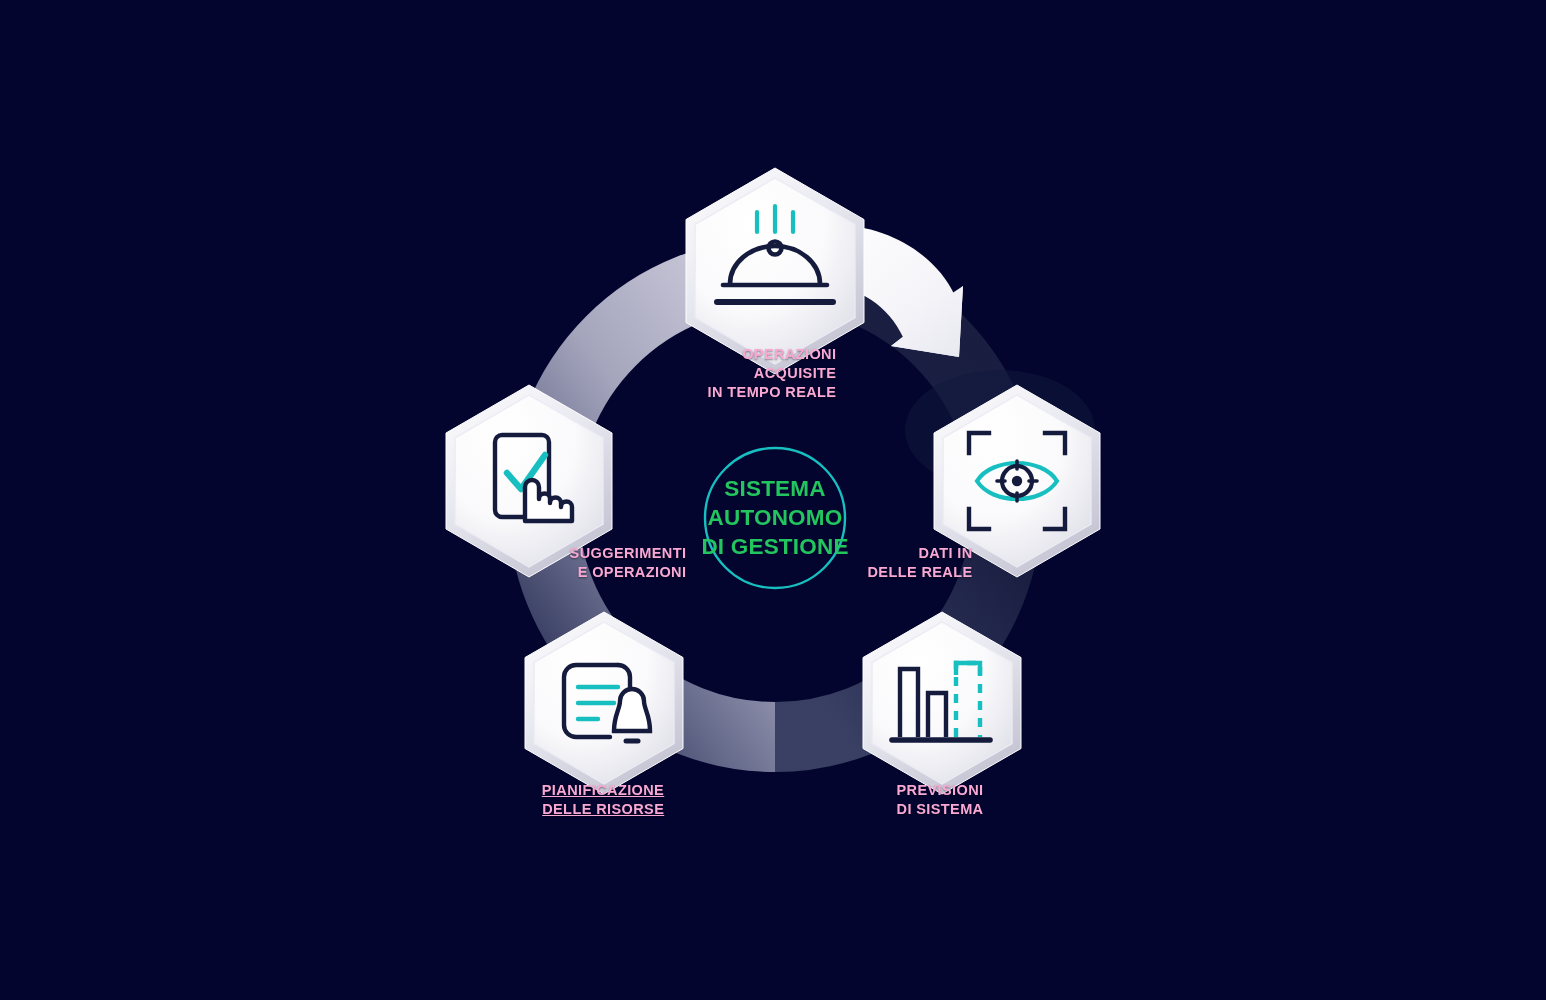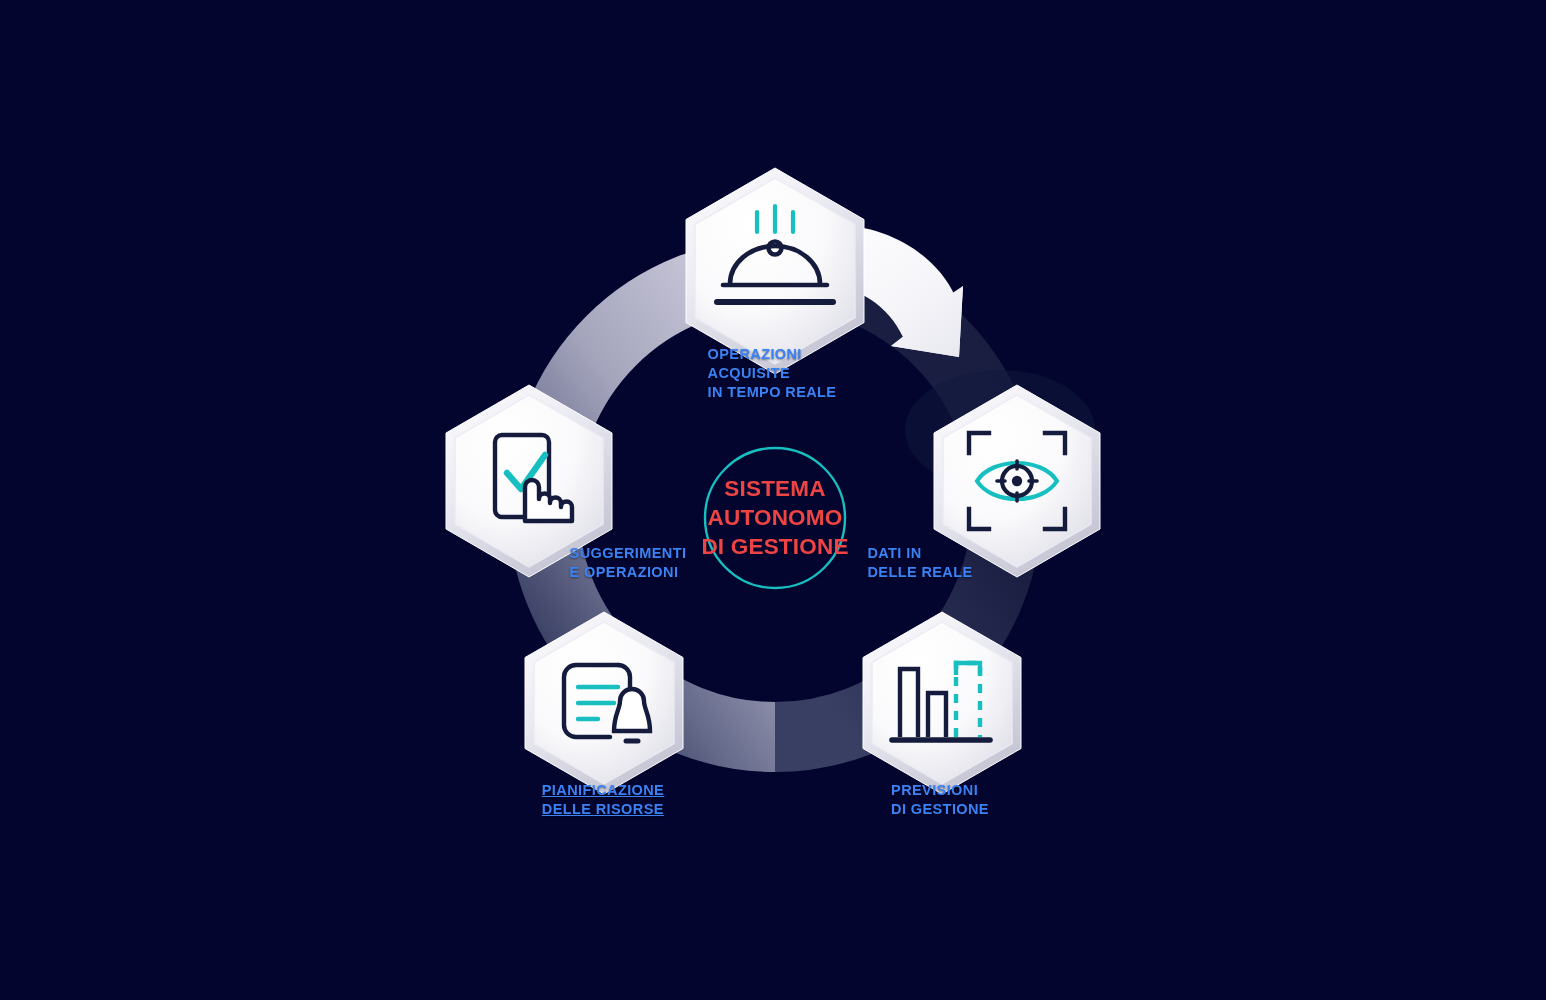--- a/index.html
+++ b/index.html
@@ -34,35 +34,35 @@
     width: 0;
     height: 0;
   }
   .hexwrap {
     position: absolute;
     transform: translate(-50%, -50%);
   }
   .label {
     position: absolute;
     transform: translate(-50%, 0);
-    color: #3b82f6;
+    color: #f9a8d4;
     font-weight: bold;
     font-size: 14.5px;
     line-height: 1.32;
     letter-spacing: 0.4px;
-    text-align: left;
+    text-align: right;
     white-space: pre;
     text-shadow: 0 1px 2px rgba(0,0,0,0.45);
   }
   .center-label {
     position: absolute;
     left: 775px;
     top: 518px;
     transform: translate(-50%, -50%);
-    color: #ef4444;
+    color: #22c55e;
     font-weight: bold;
     font-size: 22.5px;
     line-height: 1.28;
     letter-spacing: 0.2px;
     text-align: center;
     white-space: pre;
   }
 </style>
 </head>
 <body>
@@ -210,21 +210,21 @@
 
           <path d="M 14 34 L 14 -40 L 38 -40 L 38 34" stroke="#17bfc0" stroke-width="4.4" stroke-dasharray="9 8" stroke-linecap="butt"></path>
 
           <path d="M 14 -28 L 14 -40 L 38 -40 L 38 -28" stroke="#17bfc0" stroke-width="4.4"></path>
 
           <line x1="-50" y1="37" x2="48" y2="37" stroke-width="5.6" stroke-linecap="round"></line>
         </g>
       </svg>
     </div>
     <div class="label" style="left:-2px; top:76px;">PREVISIONI
-DI GESTIONE</div>
+DI SISTEMA</div>
   </div>
 
   <div class="node" style="left:604px; top:705px;">
     <div class="hexwrap">
       <svg width="202" height="202" viewBox="0 0 202 202">
         <polygon points="101,10 180,55.5 180,146.5 101,192 22,146.5 22,55.5" fill="url(#hexRim)" stroke="#ffffff" stroke-width="1"></polygon>
         <polygon points="101,20 171,60.5 171,141.5 101,182 31,141.5 31,60.5" fill="url(#hexFill)" stroke="#eceaf3" stroke-width="1.4"></polygon>
         <g transform="translate(101,101)" fill="none" stroke="#141b3d" stroke-width="4.4" stroke-linecap="round">
 
           <path d="M 14 -38 L -28 -38 A 12 12 0 0 0 -40 -26 L -40 22

